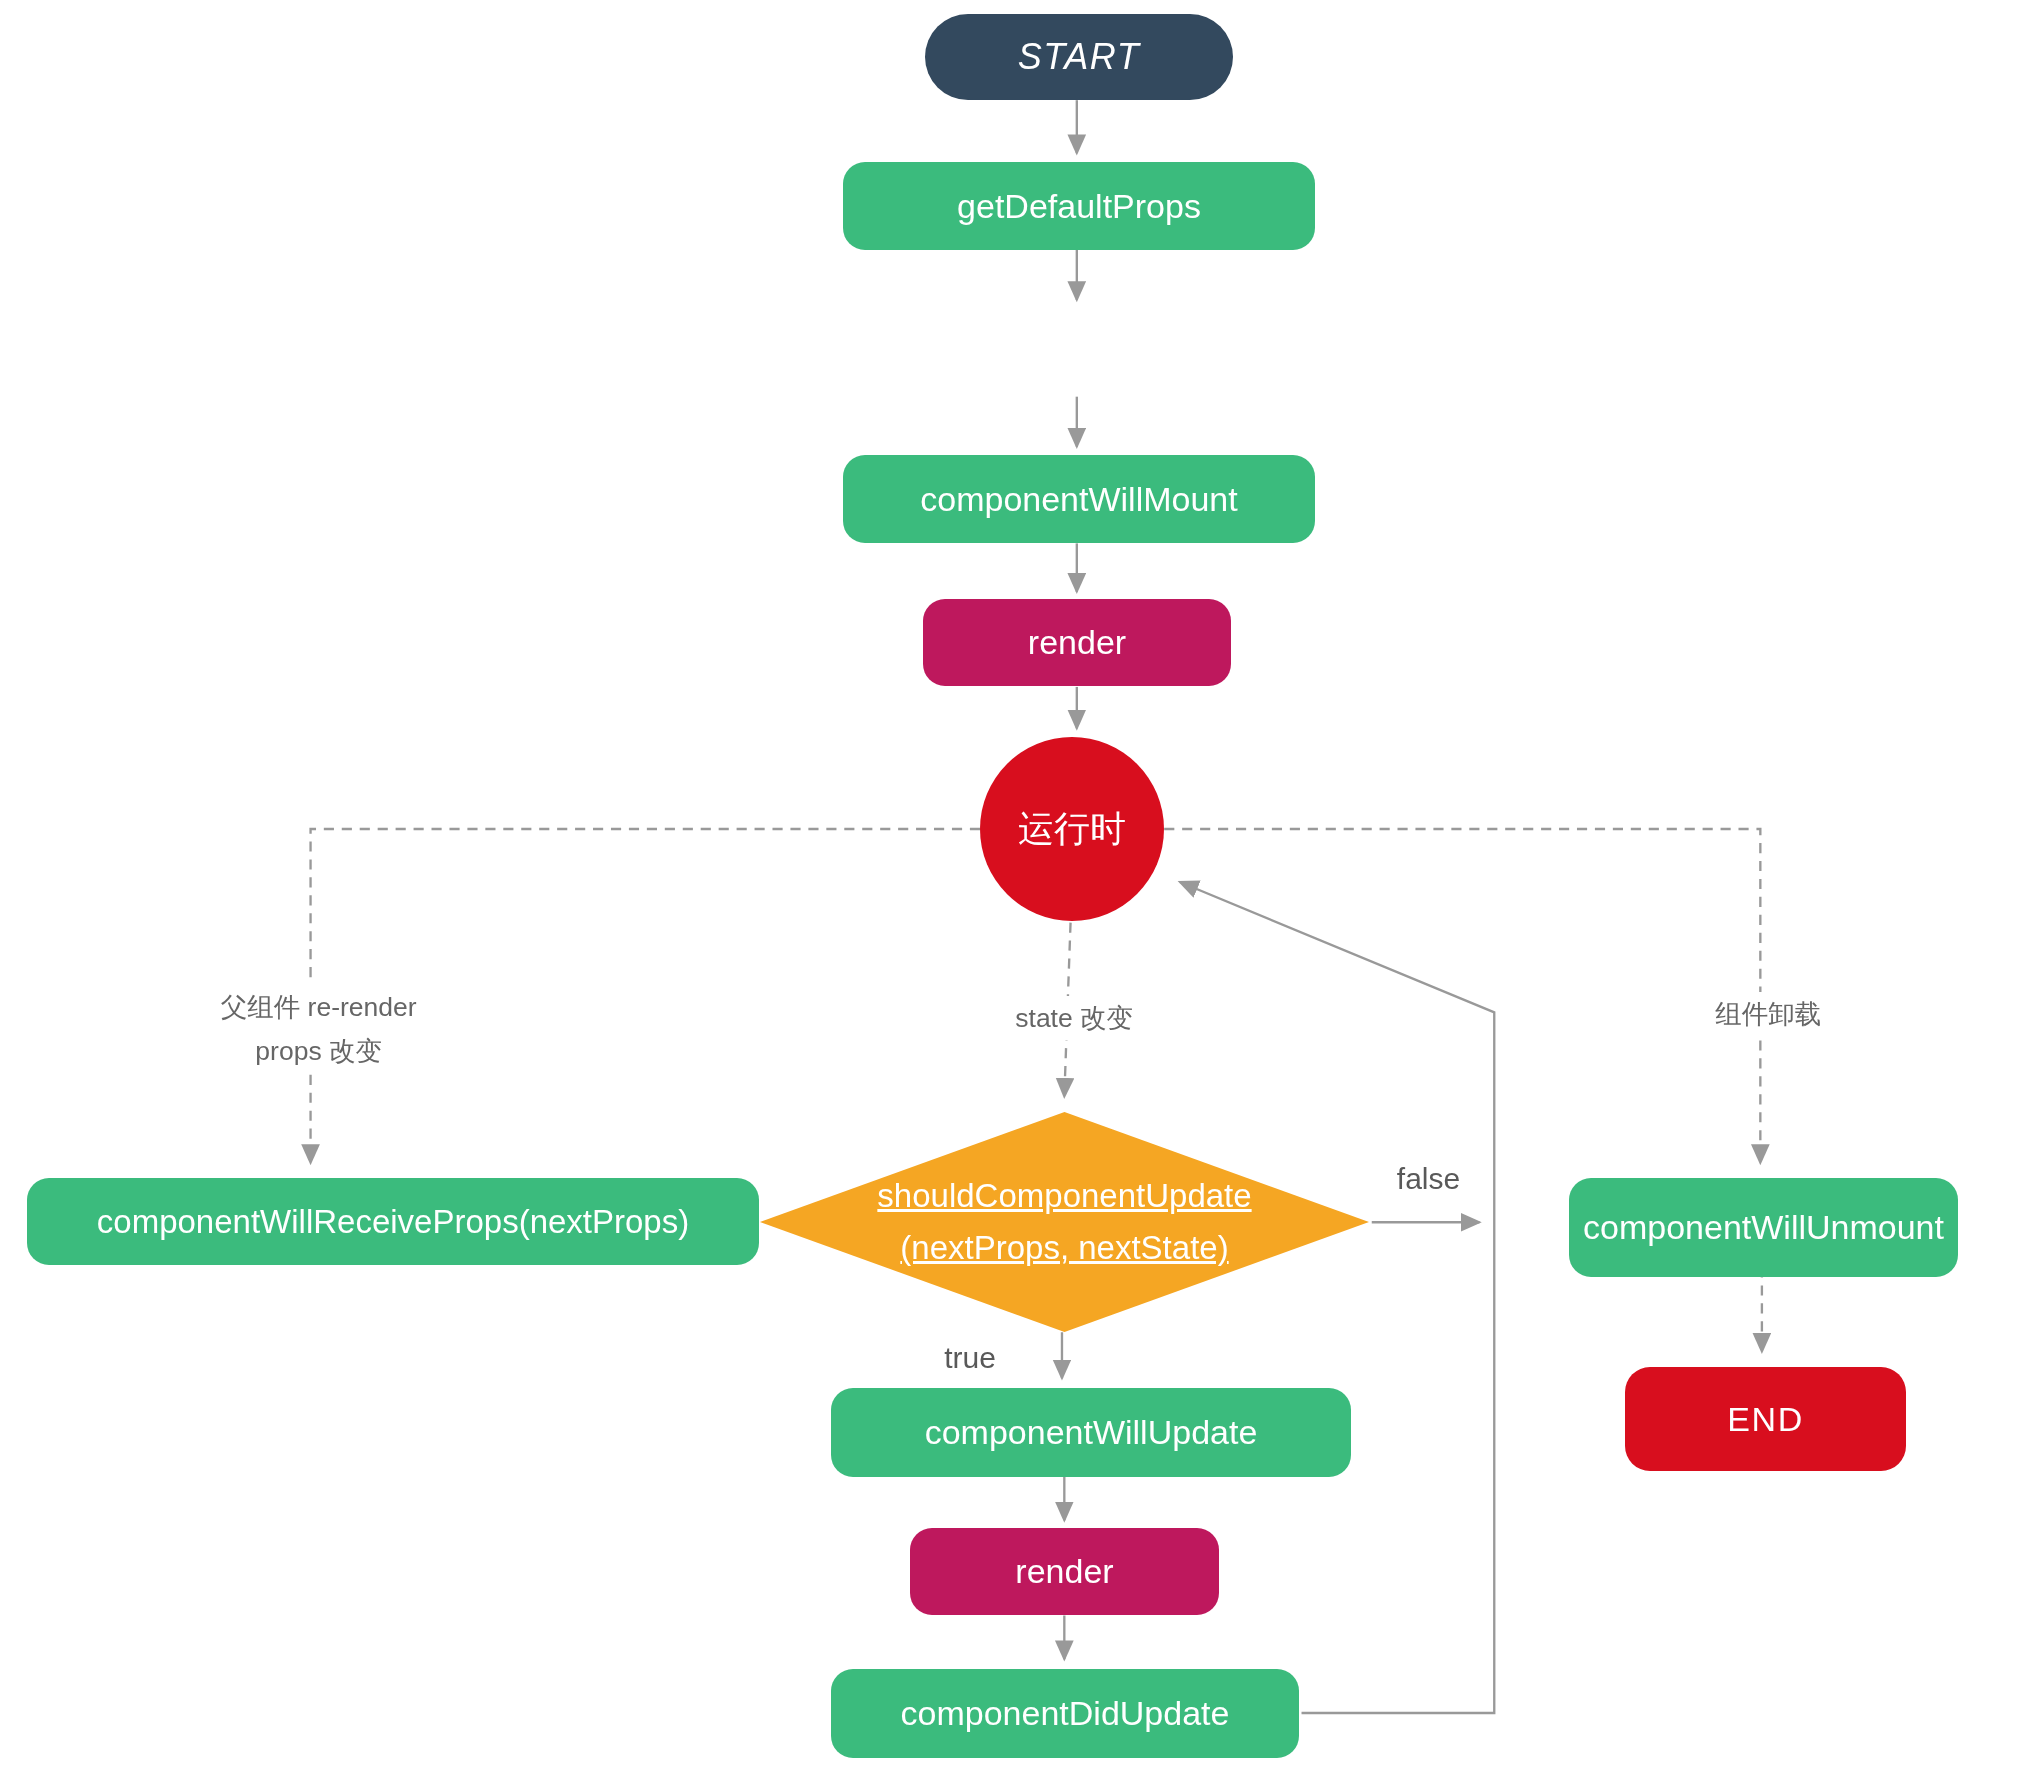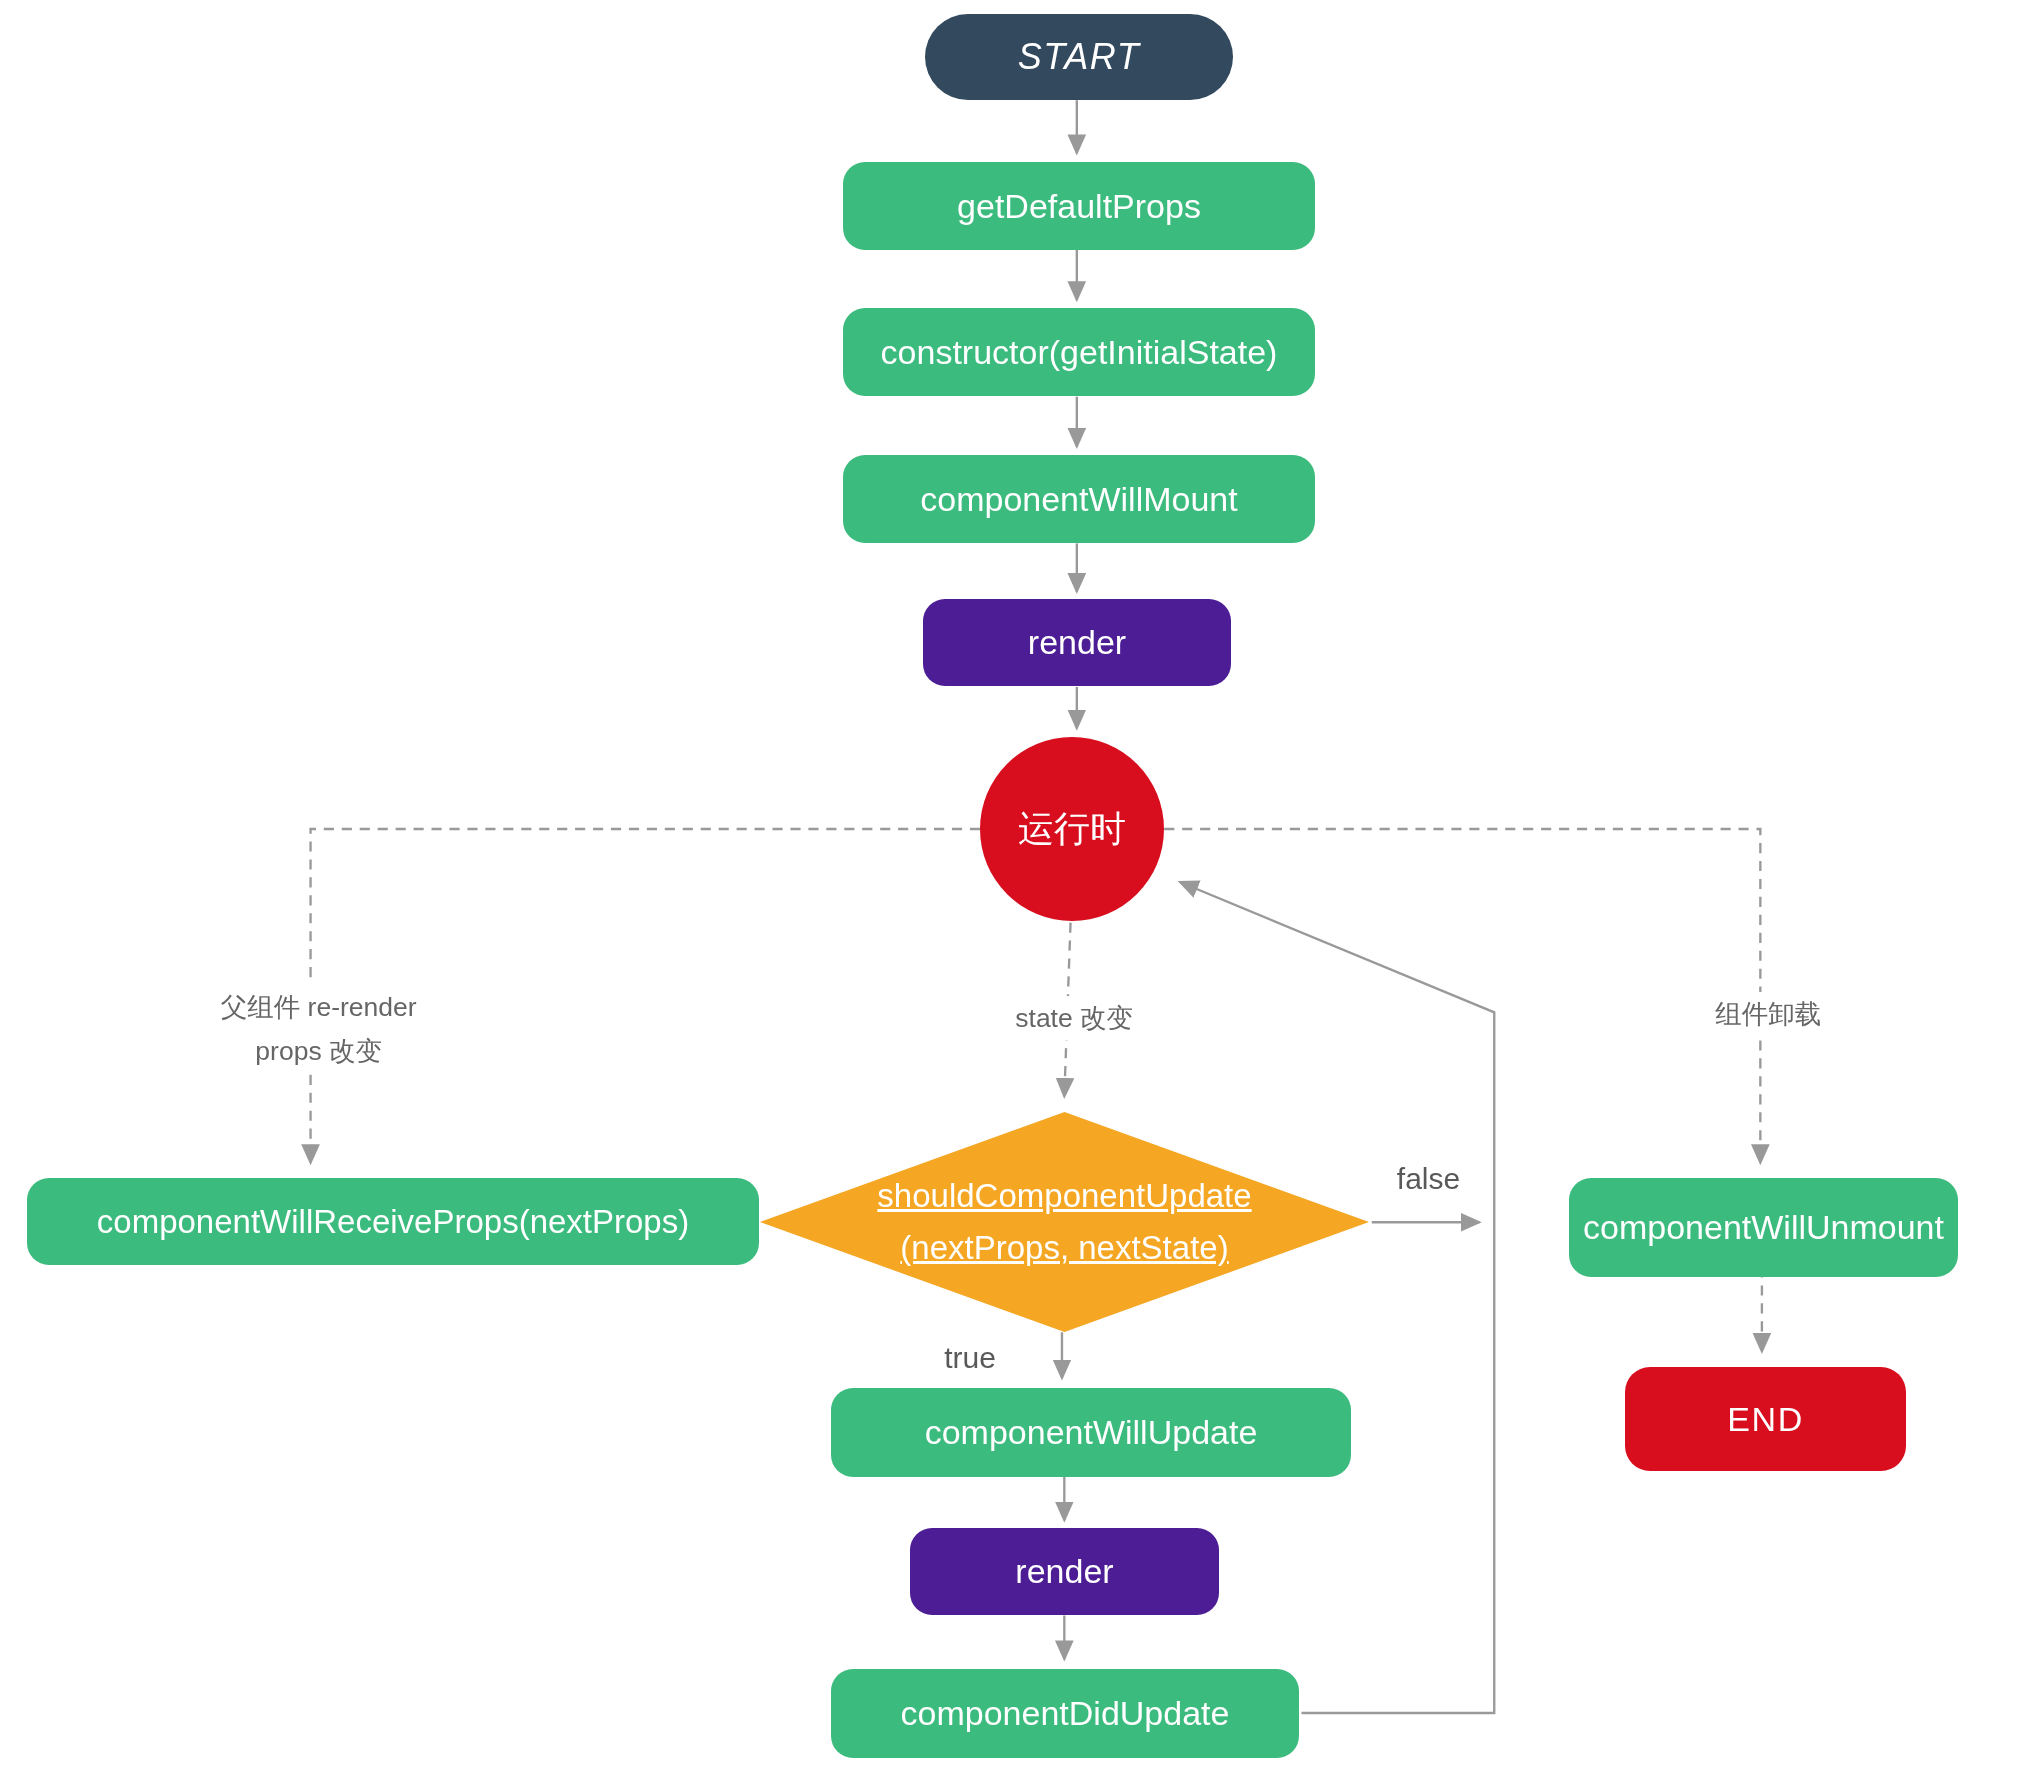--- a/index.html
+++ b/index.html
@@ -2,21 +2,21 @@
 <html style="font-size:12.5px"><head>
 <meta charset="utf-8">
 <style>
   html,body{margin:0;padding:0;background:#ffffff;}
   #canvas{position:relative;width:2035px;height:1789px;background:#ffffff;overflow:hidden;
           font-family:"Liberation Sans","DejaVu Sans",sans-serif;}
   #edges{position:absolute;left:0;top:0;z-index:1;}
   .node{position:absolute;z-index:2;display:flex;align-items:center;justify-content:center;
         color:#ffffff;white-space:nowrap;box-sizing:border-box;text-align:center;}
   .green{background:#3bbb7d;border-radius:22px;font-size:34px;}
-  .red{background:#4c1d95;border-radius:22px;font-size:34px;}
+  .red{background:#be185d;border-radius:22px;font-size:34px;}
   .start-pill{background:#33495e;border-radius:45px;font-size:36px;letter-spacing:1.6px;}
   .end-pill{background:#d80e1e;border-radius:25px;font-size:34px;letter-spacing:1.6px;}
   .circle{background:#d80e1e;border-radius:50%;font-size:36px;}
   .diamond{background:#f5a623;clip-path:polygon(50% 0,100% 50%,50% 100%,0 50%);
            flex-direction:column;font-size:33px;line-height:52px;}
   .small-text{font-size:33px;}
   .edge-label{position:absolute;z-index:3;color:#666666;font-size:26.5px;line-height:44px;
               text-align:center;white-space:nowrap;}
   .on-line{background:#ffffff;padding:0 6.2px;margin-top:24px;}
   .tf{font-size:30px;color:#595959;}
@@ -52,21 +52,20 @@
         <path d="M1372 1182 L1364 1405" marker-end="url(#ah)"></path>
         <path d="M2258 1624 L2258 1732" marker-end="url(#ah)"></path>
       </g>
     </g>
   </svg>
 
   <div class="node start-pill" style="left:925px;top:14px;width:308px;height:86px;font-style:italic;">START</div>
 
   <div class="node green" style="left:843px;top:162px;width:472px;height:88px;">getDefaultProps</div>
 
-  <div class="node green" style="left:843px;top:308px;width:472px;height:88px;">constructor(getInitialState)</div>
 
   <div class="node green" style="left:843px;top:455px;width:472px;height:88px;">componentWillMount</div>
 
   <div class="node red" style="left:923px;top:599px;width:308px;height:87px;">render</div>
 
   <div class="node circle" style="left:980px;top:737px;width:184px;height:184px;">运行时</div>
 
   <div class="node green small-text" style="left:27px;top:1178px;width:732px;height:87px;">componentWillReceiveProps(nextProps)</div>
 
   <div class="node diamond" style="left:760px;top:1112px;width:609px;height:220px;text-decoration:underline;">

